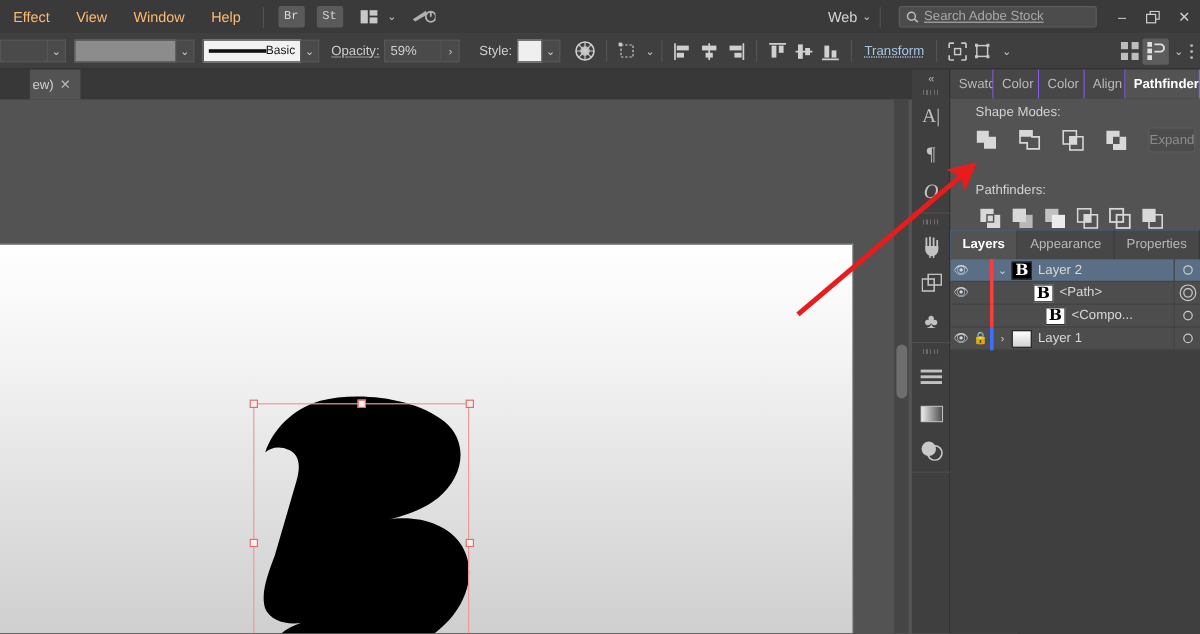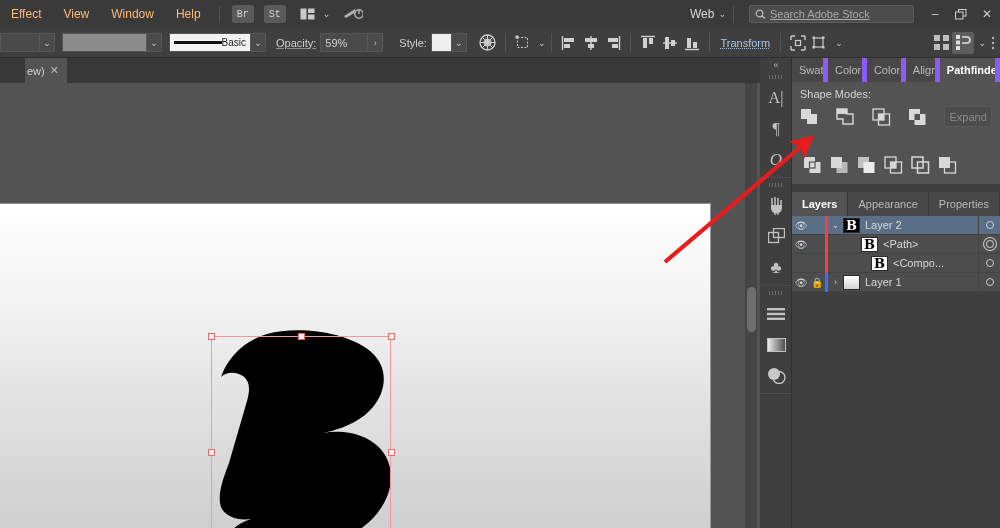--- a/index.html
+++ b/index.html
@@ -142,25 +142,25 @@
   
   .panels {
     position: absolute; left: 792px; top: 58px; width: 208px; height: 470px;
     background: #3f3f3f;
   }
   .ptabrow {
     display: flex; height: 24px; background: #393939; align-items: stretch;
   }
   .ptab {
     display: flex; align-items: center; padding: 0 7px; color: #b9b9b9;
-    font-size: 11px; background: #474747; border-right: 5px solid #8b5cf6;
+    font-size: 11px; background: #474747; border-right: 1px solid #8b5cf6;
     cursor: pointer; white-space: nowrap; overflow: hidden;
   }
   .ptab.active { background: #535353; color: #ffffff; font-weight: bold; }
-  .pbody { background: #535353; padding: 6px 8px 8px 8px; }
+  .pbody { background: #535353; padding: 6px 8px 8px 21px; }
   .sect-label { color: #d2d2d2; font-size: 11px; margin-bottom: 5px; }
   .pf-row { display: flex; align-items: center; gap: 17px; margin-bottom: 25px; }
   .pf-btn {
     width: 25px; height: 23px; display: flex; align-items: center;
     justify-content: center; cursor: pointer; border-radius: 2px;
   }
   .expand-btn {
     margin-left: auto; width: 62px; height: 21px; background: #4c4c4c;
     border: 1px solid #5a5a5a; border-radius: 2px; color: #8c8c8c;
     font-size: 11px; display: flex; align-items: center; justify-content: center;
@@ -528,20 +528,21 @@
         </div>
         <div class="pf-btn">
           <svg width="19" height="18" viewBox="0 0 19 18">
             <path d="M1 1 h11 v5 h5.5 v11 h-11 v-5 h-5.5 z" fill="#d8d8d8"></path>
             <rect x="6.5" y="6" width="5.5" height="6" fill="#535353"></rect>
           </svg>
         </div>
         <div class="expand-btn">Expand</div>
       </div>
 
+      <div class="sect-label">Pathfinders:</div>
       <div class="pf-row2">
         <div class="pf-btn">
           <svg width="19" height="18" viewBox="0 0 19 18">
             <rect x="1" y="1" width="11" height="11" fill="#d8d8d8"></rect>
             <rect x="6.5" y="6" width="11" height="11" fill="#d8d8d8"></rect>
             <rect x="6.5" y="6" width="5.5" height="6" fill="none" stroke="#535353" stroke-width="1.2"></rect>
           </svg>
         </div>
         <div class="pf-btn">
           <svg width="19" height="18" viewBox="0 0 19 18">

